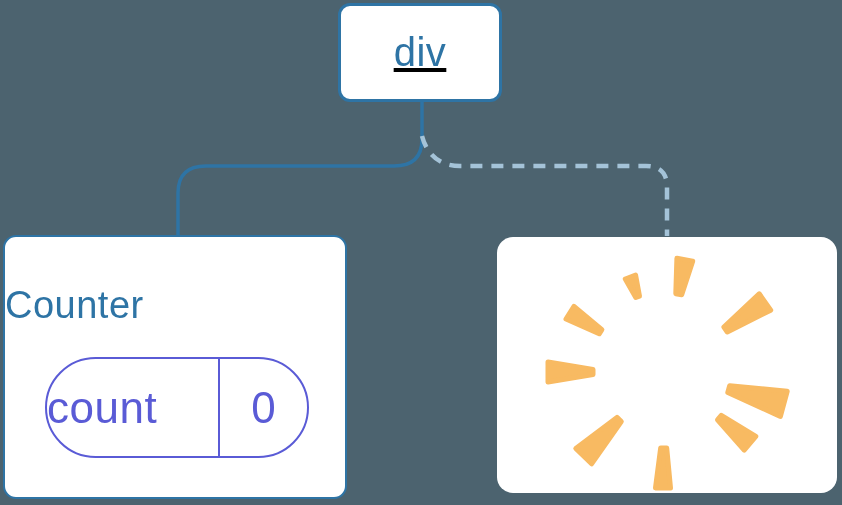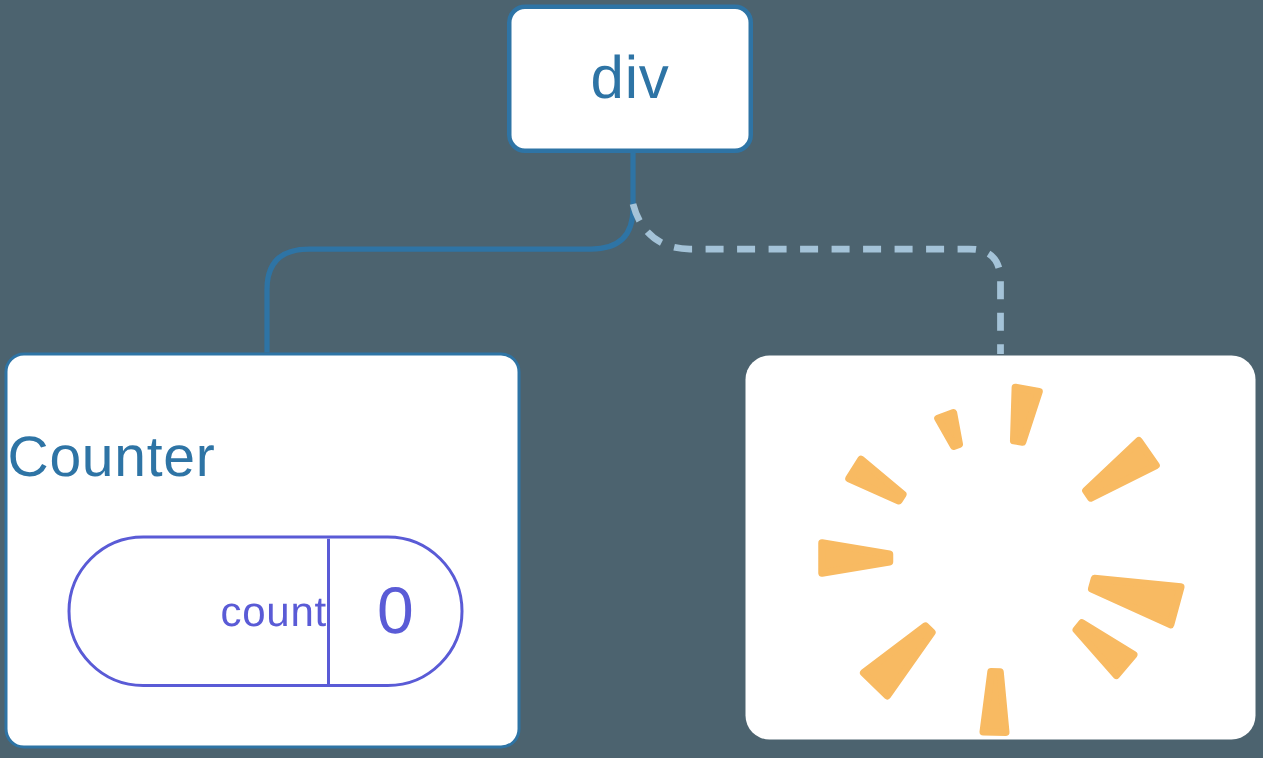--- a/index.html
+++ b/index.html
@@ -16,21 +16,21 @@
     font-family:"Liberation Sans", sans-serif;
     width:842px;height:505px;overflow:hidden;
   }
   .canvas{
     position:relative;width:842px;height:505px;background:var(--bg);
   }
   .connectors{
     position:absolute;left:0;top:0;width:842px;height:505px;
   }
   .node{
-    position:absolute;background:var(--node-fill);box-sizing:border-box;
+    position:absolute;background:var(--node-fill);box-sizing:border-box;text-decoration:underline;
   }
   .div-node{
     left:338px;top:3px;width:164px;height:99px;
     border:3px solid var(--blue);border-radius:12px;
     display:flex;align-items:center;justify-content:center;
   }
   .div-node .label{
     color:var(--blue);font-size:40px;letter-spacing:0.5px;
   }
   .counter-node{
@@ -40,22 +40,22 @@
   .counter-title{
     position:absolute;top:49px;left:0;width:100%;text-align:left;
     color:var(--blue);font-size:38px;letter-spacing:0.5px;line-height:1;
   }
   .state-pill{
     position:absolute;left:40px;top:120px;width:264px;height:101px;
     border:2px solid var(--indigo);border-radius:52px;
     box-sizing:border-box;display:flex;overflow:hidden;
   }
   .pill-key{
-    width:171px;display:flex;align-items:center;justify-content:flex-end;
-    color:var(--indigo);font-size:28px;letter-spacing:0.5px;
+    width:171px;display:flex;align-items:center;justify-content:flex-start;
+    color:var(--indigo);font-size:44px;letter-spacing:0.5px;
   }
   .pill-value{
     flex:1;border-left:2px solid var(--indigo);
     display:flex;align-items:center;justify-content:center;
     color:var(--indigo);font-size:44px;
   }
   .removed-node{
     left:497px;top:237px;width:340px;height:256px;
     border-radius:16px;
   }

